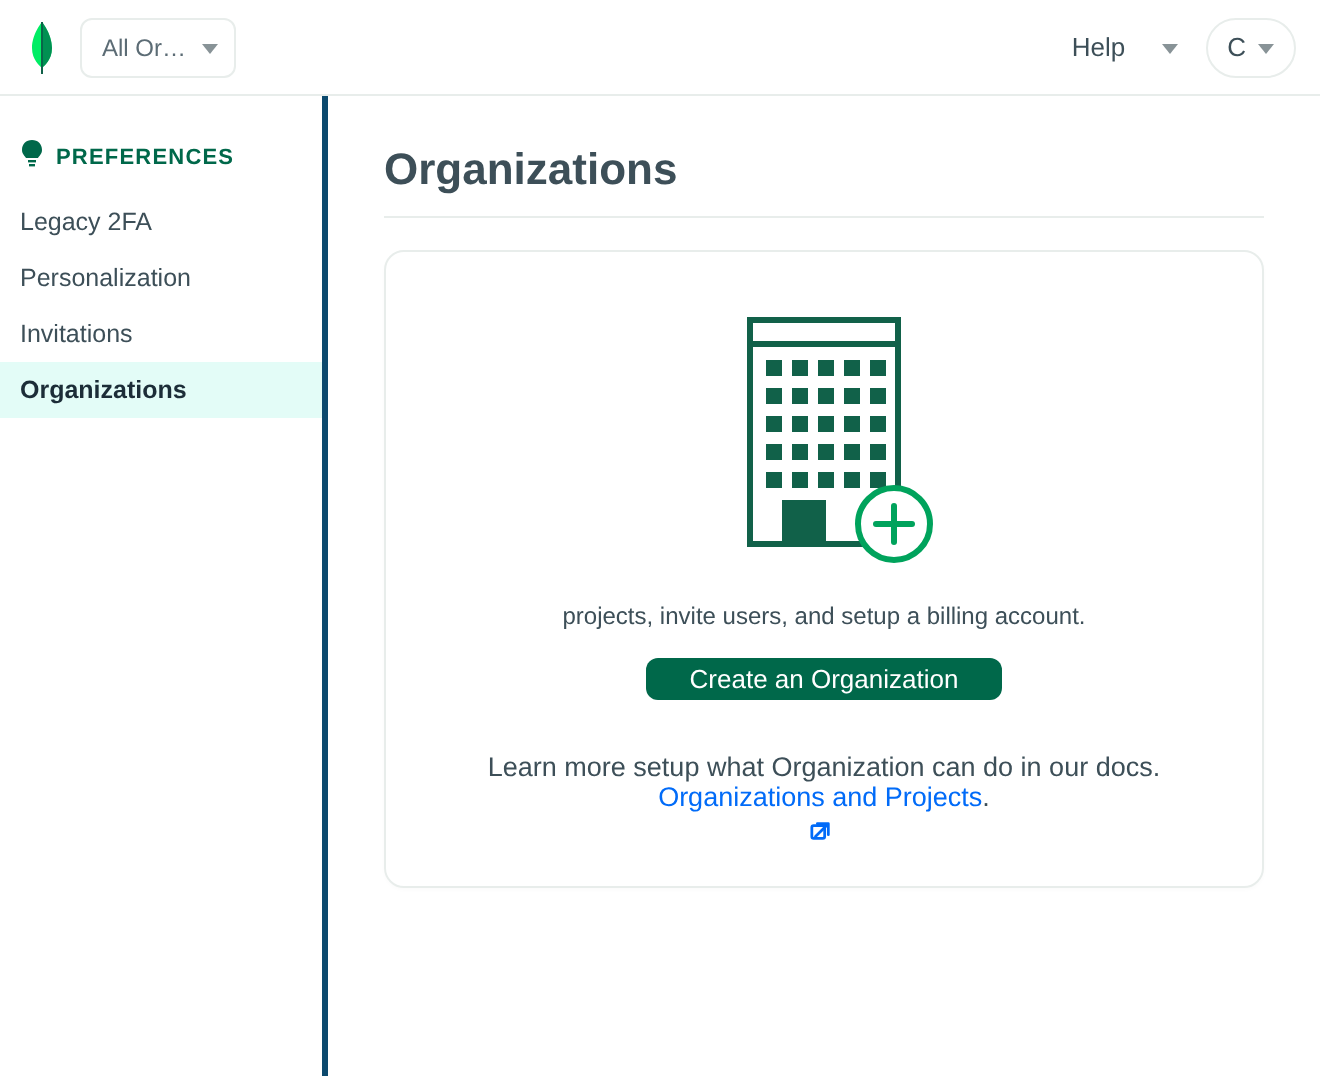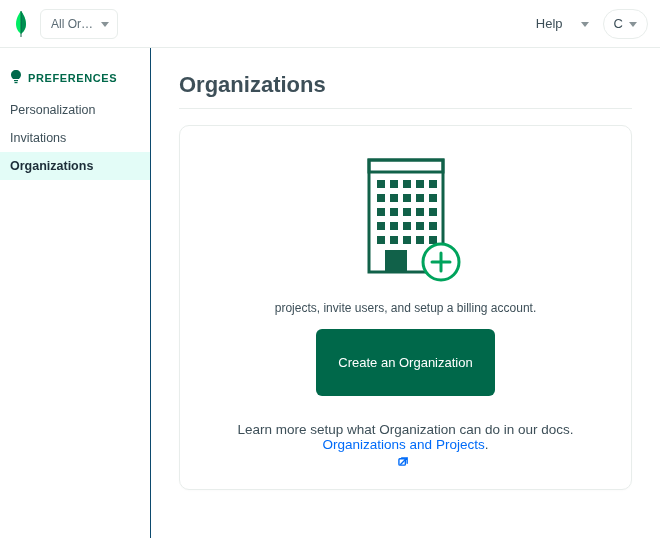--- a/index.html
+++ b/index.html
@@ -77,22 +77,22 @@
       background: #fff;
     }
     .caret-down {
       color: #889397;
     }
     .layout {
       display: flex;
       height: calc(100% - 48px);
     }
     .sidebar {
-      width: 151px;
-      border-right: 1px solid #0c4a6e;
+      width: 164px;
+      border-right: 3px solid #0c4a6e;
       padding-top: 16px;
     }
     .sidebar-heading {
       display: flex;
       align-items: center;
       gap: 6px;
       padding: 6px 10px 10px 10px;
       font-size: 11px;
       font-weight: 700;
       letter-spacing: 0.6px;
@@ -160,21 +160,21 @@
       justify-content: center;
       margin-top: 14px;
       margin-bottom: 26px;
     }
     .btn-primary {
       background: #00684a;
       color: #fff;
       font-size: 13px;
       border: none;
       border-radius: 6px;
-      padding: 26px 22px;
+      padding: 3px 22px;
       cursor: pointer;
     }
     .learn-more {
       text-align: center;
       font-size: 13.5px;
       color: #3d4f58;
     }
     .link {
       color: #016bf8;
       text-decoration: none;
@@ -230,20 +230,23 @@
   <div class="sidebar">
     <div class="sidebar-heading">
       <span>
         <svg width="12" height="14" viewBox="0 0 12 14">
           <path d="M6 0 C3 0 1 2 1 5 C1 7 2.5 8 3 9 L9 9 C9.5 8 11 7 11 5 C11 2 9 0 6 0 Z" fill="#00684a"></path>
           <rect x="4" y="10" width="4" height="1.2" fill="#00684a"></rect>
           <rect x="4.5" y="12" width="3" height="1.2" fill="#00684a"></rect>
         </svg>
       </span>
       <span>PREFERENCES</span>
+    </div>
+    <div class="sidebar-item">
+      <span>Legacy 2FA</span>
     </div>
     <div class="sidebar-item">
       <span>Personalization</span>
     </div>
     <div class="sidebar-item">
       <span>Invitations</span>
     </div>
     <div class="sidebar-item active">
       <span>Organizations</span>
     </div>

